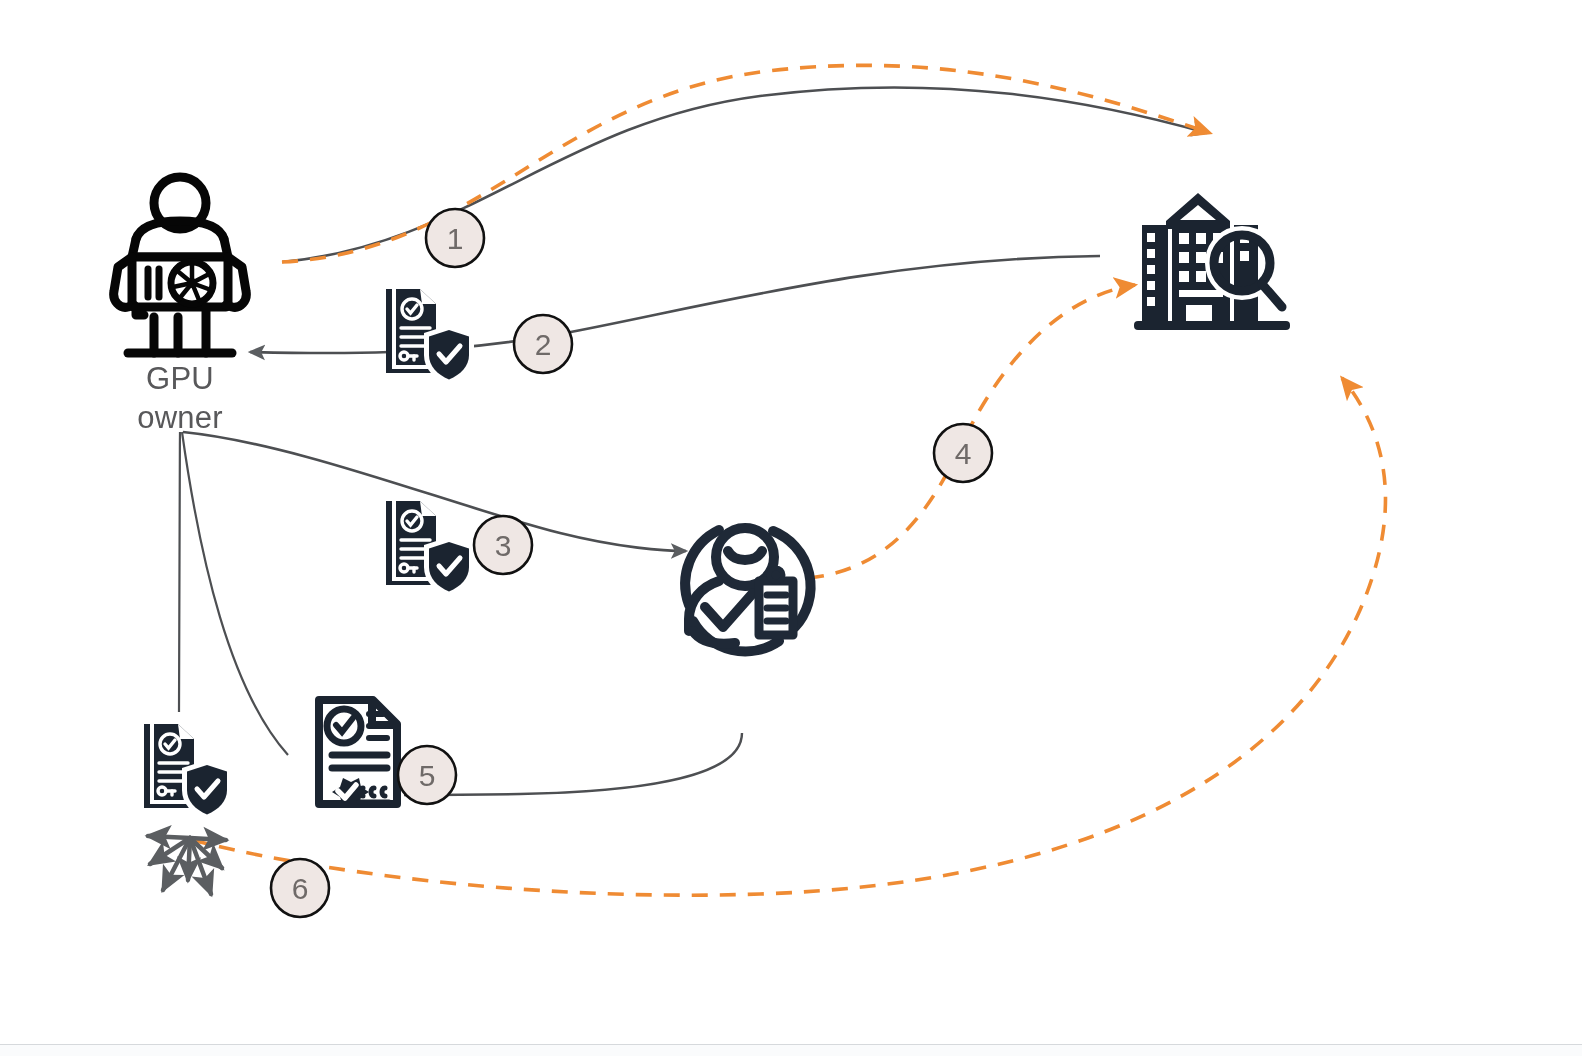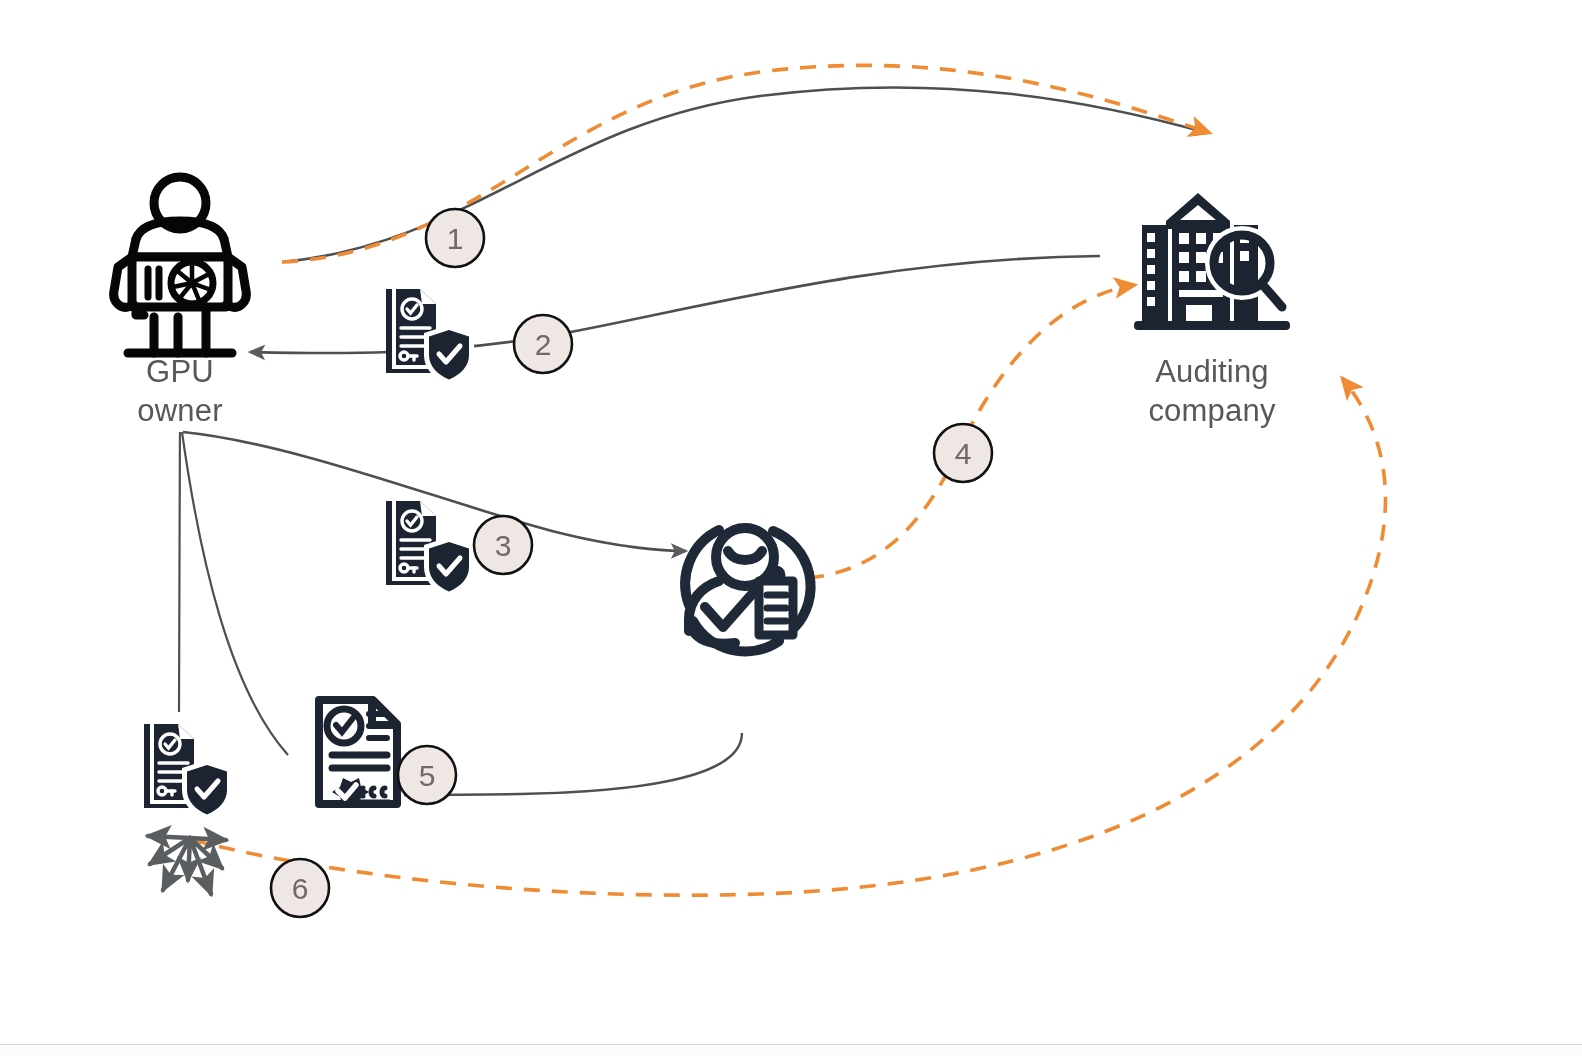--- a/index.html
+++ b/index.html
@@ -28,20 +28,21 @@
   .node-label {
     position: absolute;
     text-align: center;
     font-family: "Liberation Sans", sans-serif;
     font-size: 31px;
     font-weight: 300;
     line-height: 1.25;
     color: #58585a;
     letter-spacing: 0.2px;
     white-space: pre-line;
+    margin-top: 7px;
   }
   .badge-num {
     font-family: "Liberation Sans", sans-serif;
     font-size: 30px;
     font-weight: 300;
     fill: #6f6a68;
   }
   .footer-rule {
     position: absolute;
     left: 0;
@@ -309,20 +310,18 @@
 
     <g>
       <circle cx="300" cy="888" r="29" fill="#efe7e4" stroke="#111111" stroke-width="2.6"></circle>
       <text class="badge-num" x="300" y="888" text-anchor="middle" dominant-baseline="central">6</text>
     </g>
   </svg>
 
   <div class="node-label" style="left: 30px; top: 353px; width: 300px;">GPU
 owner</div>
 
-  <div class="node-label" style="left: 1062px; top: 353px; width: 300px;">Auditing
-company</div>
 
 
   <div class="footer-rule"></div>
   <div class="footer-band"></div>
 
 </div>
 
 </body></html>

